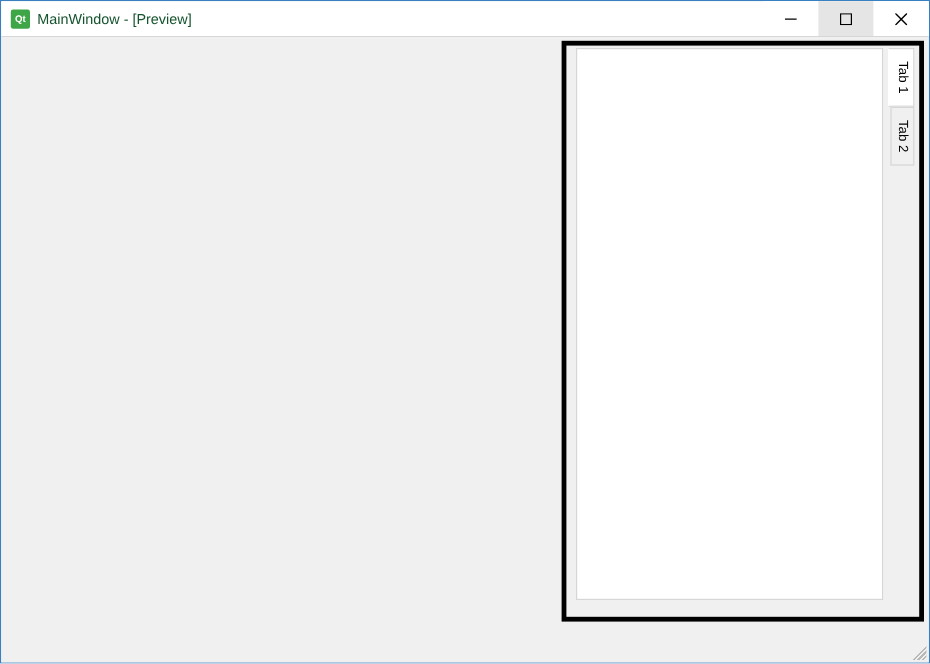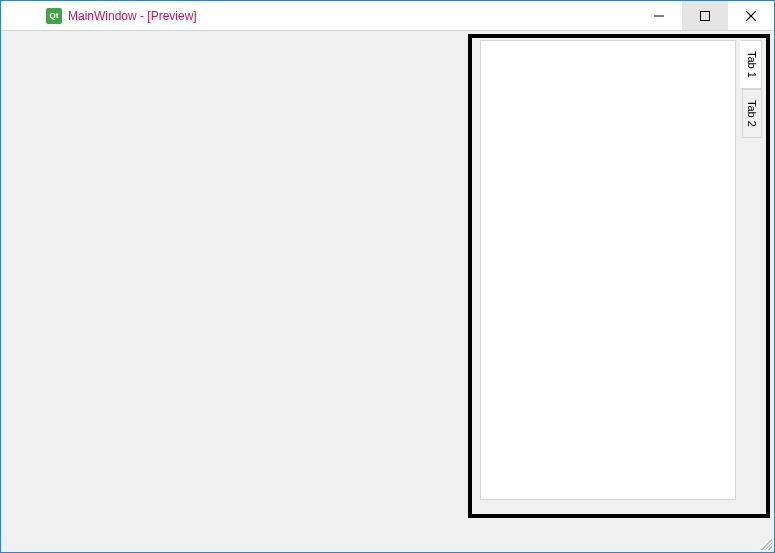--- a/index.html
+++ b/index.html
@@ -10,31 +10,30 @@
     background: #f0f0f0;
     display: flex; flex-direction: column;
     position: relative;
   }
   .titlebar {
     height: 30px;
     background: #ffffff;
     display: flex; align-items: center;
     border-bottom: 1px solid #d6d6d6;
     flex-shrink: 0;
-    padding-left: 37px;
   }
   .app-icon {
     width: 16px; height: 16px;
     margin: 0 6px 0 8px;
     background: #3fa648;
     border-radius: 2px;
     display: inline-flex; align-items: center; justify-content: center;
     color: #fff; font-size: 8px; font-weight: bold;
   }
-  .title-text { flex: 0 0 auto; color: #be185d; }
+  .title-text { flex: 0 0 auto; color: #14532d; }
   .title-spacer { flex: 1 1 auto; }
   .win-controls { display: flex; height: 100%; }
   .win-btn {
     width: 46px; height: 100%;
     display: flex; align-items: center; justify-content: center;
     color: #000;
   }
   .win-btn.minimize { background: #ffffff; }
   .win-btn.maximize { background: #e5e5e5; }
   .win-btn.close    { background: #ffffff; }

